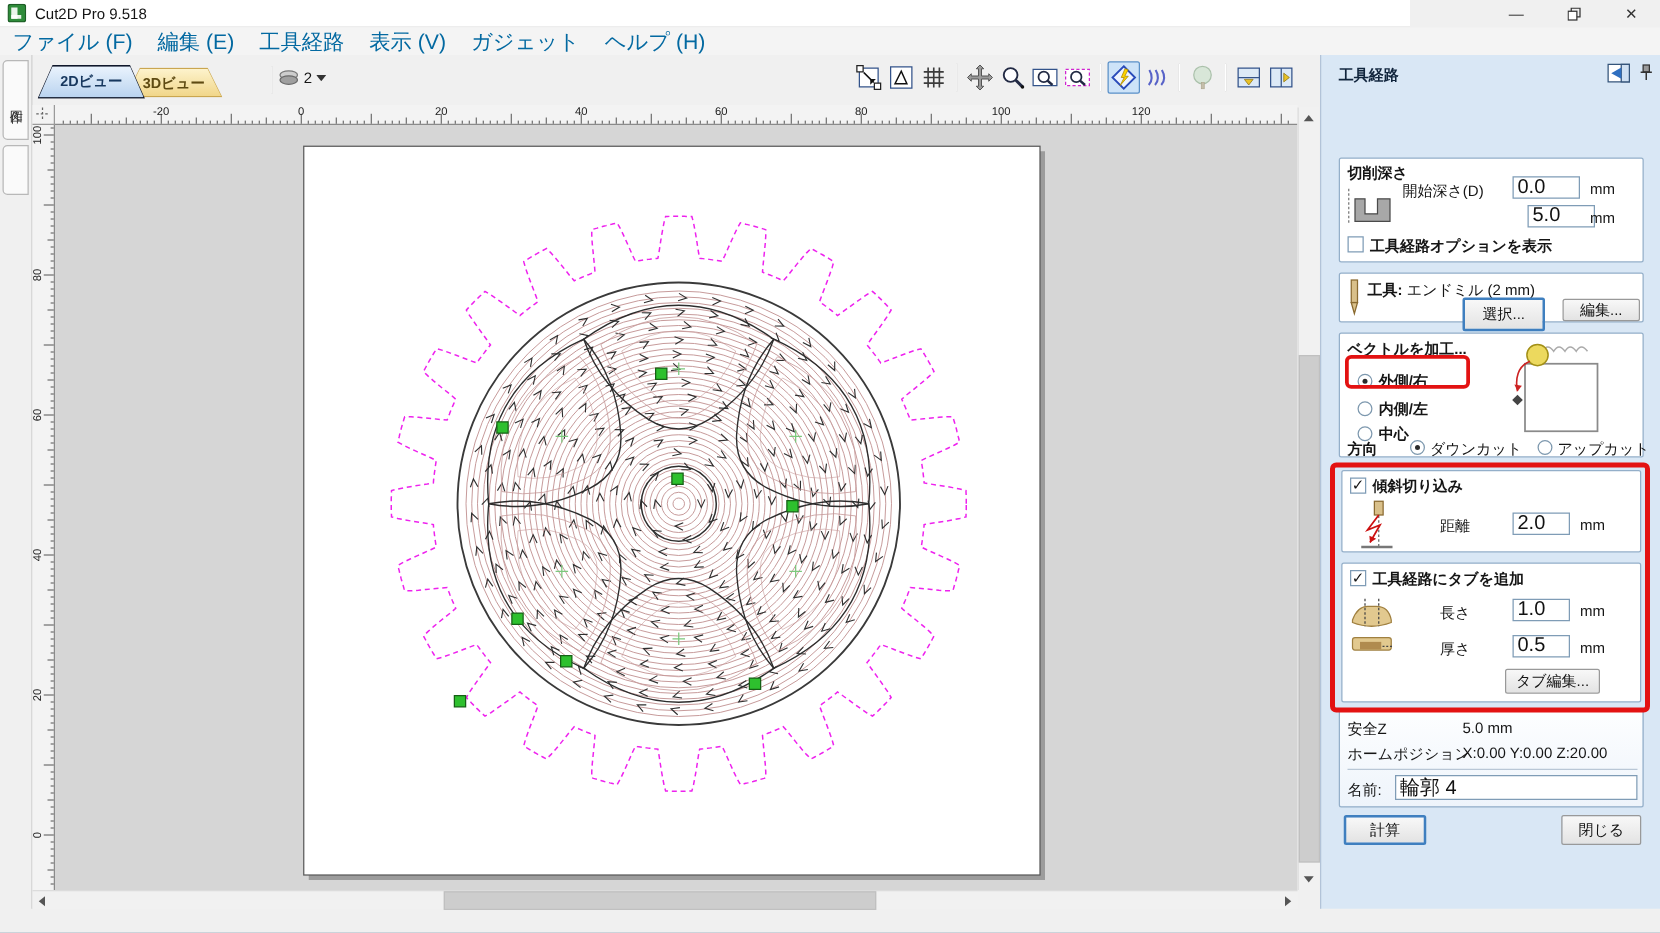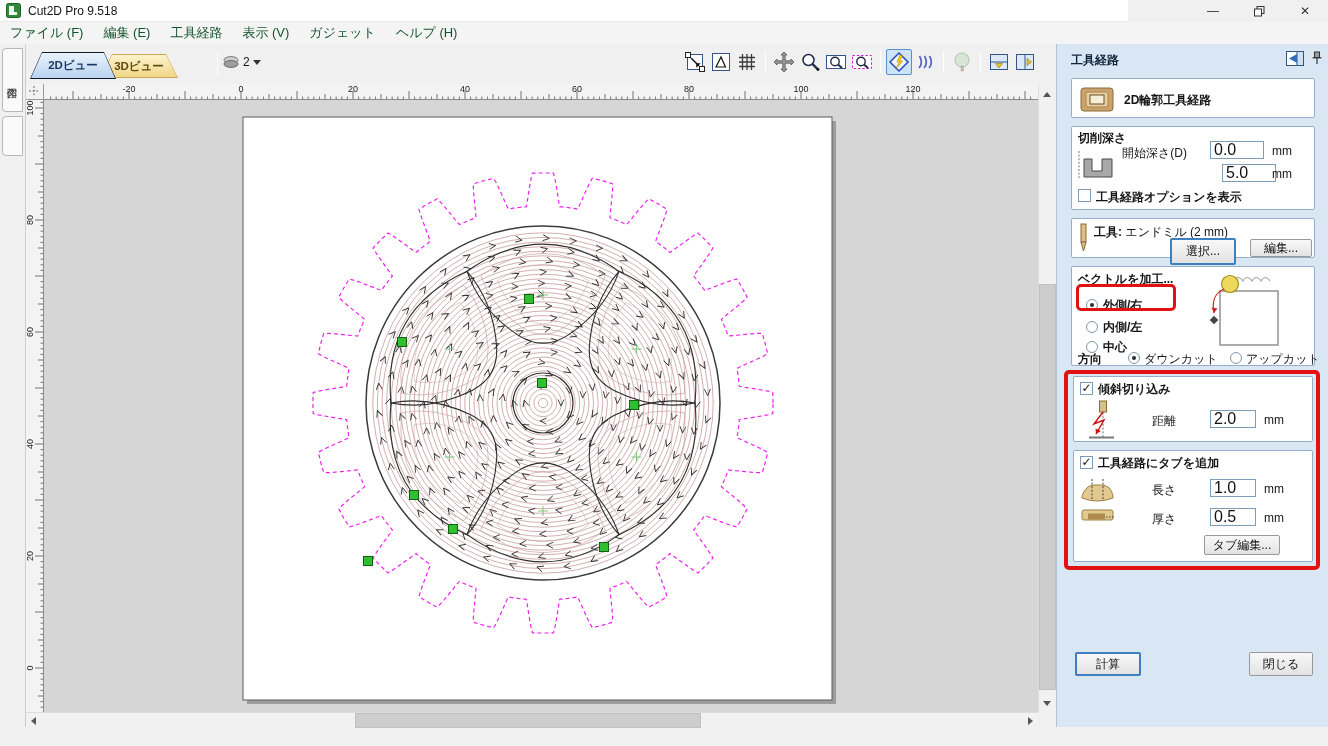--- a/index.html
+++ b/index.html
@@ -5,21 +5,21 @@
   *{box-sizing:border-box;margin:0;padding:0}
   body{margin:0;font-family:"Liberation Sans","DejaVu Sans",sans-serif;background:#fff}
   #win{position:relative;width:1328px;height:746px;background:#f0f0f0;overflow:hidden;outline:1px solid #6a86a5}
   .abs{position:absolute}
   .txt{font-size:12px;color:#151515;white-space:nowrap}
   .bold{font-weight:bold}
   
   #titlebar{position:absolute;left:0;top:0;width:1128px;height:22px;background:#ffffff;border-bottom:1px solid #e8e8e8}
   .wbtn{position:absolute;top:0;width:46px;height:22px;display:flex;align-items:center;justify-content:center;color:#333;font-size:12px}
   #menubar{position:absolute;left:0;top:22px;width:1328px;height:22px;background:#f4f4f4;display:flex;align-items:center;gap:20px;padding-left:10px}
-  .menu-item{font-size:13px;color:#14532d;white-space:nowrap}
+  .menu-item{font-size:17px;color:#0369a1;white-space:nowrap}
   
   #toolrow{position:absolute;left:26px;top:44px;width:1302px;height:40px;background:#f0f0f0}
   .tab{position:absolute;clip-path:polygon(12px 0,calc(100% - 12px) 0,100% 100%,0 100%)}
   .tab .in{position:absolute;inset:1px;clip-path:polygon(11px 0,calc(100% - 11px) 0,100% 100%,0 100%);display:flex;align-items:center;justify-content:center;font-size:11.5px;font-weight:bold;color:#17375e}
   #tab2d{background:#0f172a;z-index:3}
   #tab2d .in{background:linear-gradient(#eaf3fd,#b9d3ef)}
   #tab3d{background:#c9a54e;z-index:2}
   #tab3d .in{background:linear-gradient(#fdf3cd,#f1d689);color:#5e4a12}
   .tb-btn{width:26px;height:26px;display:flex;align-items:center;justify-content:center;border:1px solid transparent;border-radius:2px;flex:0 0 auto}
   .tb-btn.sel{background:#cde3f8;border-color:#5a90c8}
@@ -908,28 +908,20 @@
       <rect x="1.5" y="1.5" width="17" height="14" fill="#fff" stroke="#34547a"></rect>
       <rect x="12" y="1.5" width="6.5" height="14" fill="#cfe0f2" stroke="#34547a"></rect>
       <polygon points="12,4 12,13 4,8.5" fill="#2f6fc0"></polygon>
     </svg>
     <svg class="abs" style="left:254px;top:7px" width="12" height="14">
       <rect x="3.5" y="1" width="5" height="5.5" fill="#9a9a9a" stroke="#333"></rect>
       <line x1="1.5" y1="6.8" x2="10.5" y2="6.8" stroke="#333" stroke-width="1.2"></line>
       <line x1="6" y1="7" x2="6" y2="13" stroke="#333" stroke-width="1.2"></line>
     </svg>
 
-    <div class="bx" style="left:14px;top:34px;width:244px;height:40px">
-      <svg class="abs" style="left:8px;top:4px" width="36" height="31">
-        <rect x="1" y="5" width="32" height="23" rx="3" fill="#caa36c" stroke="#8a6a3a"></rect>
-        <rect x="6" y="9" width="22" height="15" rx="2" fill="#e6cfa0" stroke="#a9854f"></rect>
-        <rect x="10" y="12" width="14" height="9" fill="#f7eeda" stroke="#6b4f28"></rect>
-      </svg>
-      <span class="txt bold abs" style="left:52px;top:13px">2D輪郭工具経路</span>
-    </div>
 
     <div class="bx" style="left:14px;top:82px;width:244px;height:84px">
       <span class="txt bold abs" style="left:6px;top:3px">切削深さ</span>
       <svg class="abs" style="left:4px;top:20px" width="42" height="38">
         <line x1="3" y1="4" x2="3" y2="32" stroke="#777" stroke-width="1" stroke-dasharray="2 1.6"></line>
         <path d="M8,30 L8,12 L16,12 L16,24 L26,24 L26,12 L36,12 L36,30 Z" fill="#a8a8a8" stroke="#4a4a4a"></path>
       </svg>
       <span class="txt abs" style="left:50px;top:18px">開始深さ(D)</span>
       <input class="inp" style="left: 138px; top: 14px; width: 54px;" value="0.0">
       <span class="txt abs" style="left:200px;top:17px">mm</span>
@@ -1002,20 +994,29 @@
         <rect x="2" y="4" width="31" height="10" rx="2" fill="#e2c98f" stroke="#a08040"></rect>
         <rect x="8" y="7.5" width="17" height="6" fill="#b08b4f"></rect>
         <line x1="26" y1="11" x2="34" y2="11" stroke="#444" stroke-width="1" stroke-dasharray="1.6 1.4"></line>
       </svg>
       <span class="txt abs" style="left:78px;top:60px">厚さ</span>
       <input class="inp" style="left: 136px; top: 57px; width: 46px;" value="0.5">
       <span class="txt abs" style="left:190px;top:60px">mm</span>
       <div class="btn" style="left:130px;top:84px;width:76px;height:20px">タブ編集...</div>
     </div>
 
+    <div class="bx" style="left:14px;top:524px;width:244px;height:78px;background:linear-gradient(#fdfeff,#eef4fb)">
+      <span class="txt abs" style="left:6px;top:6px">安全Z</span>
+      <span class="txt abs" style="left:98px;top:6px">5.0 mm</span>
+      <span class="txt abs" style="left:6px;top:26px">ホームポジション</span>
+      <span class="txt abs" style="left:98px;top:26px">X:0.00 Y:0.00 Z:20.00</span>
+      <div class="abs" style="left:6px;top:46px;width:232px;height:1px;background:#b9c7d6"></div>
+      <span class="txt abs" style="left:6px;top:55px">名前:</span>
+      <input class="inp" style="left: 44px; top: 51px; width: 194px; height: 20px;" value="輪郭 4">
+    </div>
 
     <div class="btn focus" style="left:18px;top:608px;width:66px;height:24px">計算</div>
     <div class="btn" style="left:192px;top:608px;width:64px;height:24px">閉じる</div>
   </div>
 
   <div class="red" style="left:1076px;top:284px;width:100px;height:27px"></div>
   <div class="red" style="left:1064px;top:370px;width:256px;height:200px;border-width:4px"></div>
 
 </div>
 

